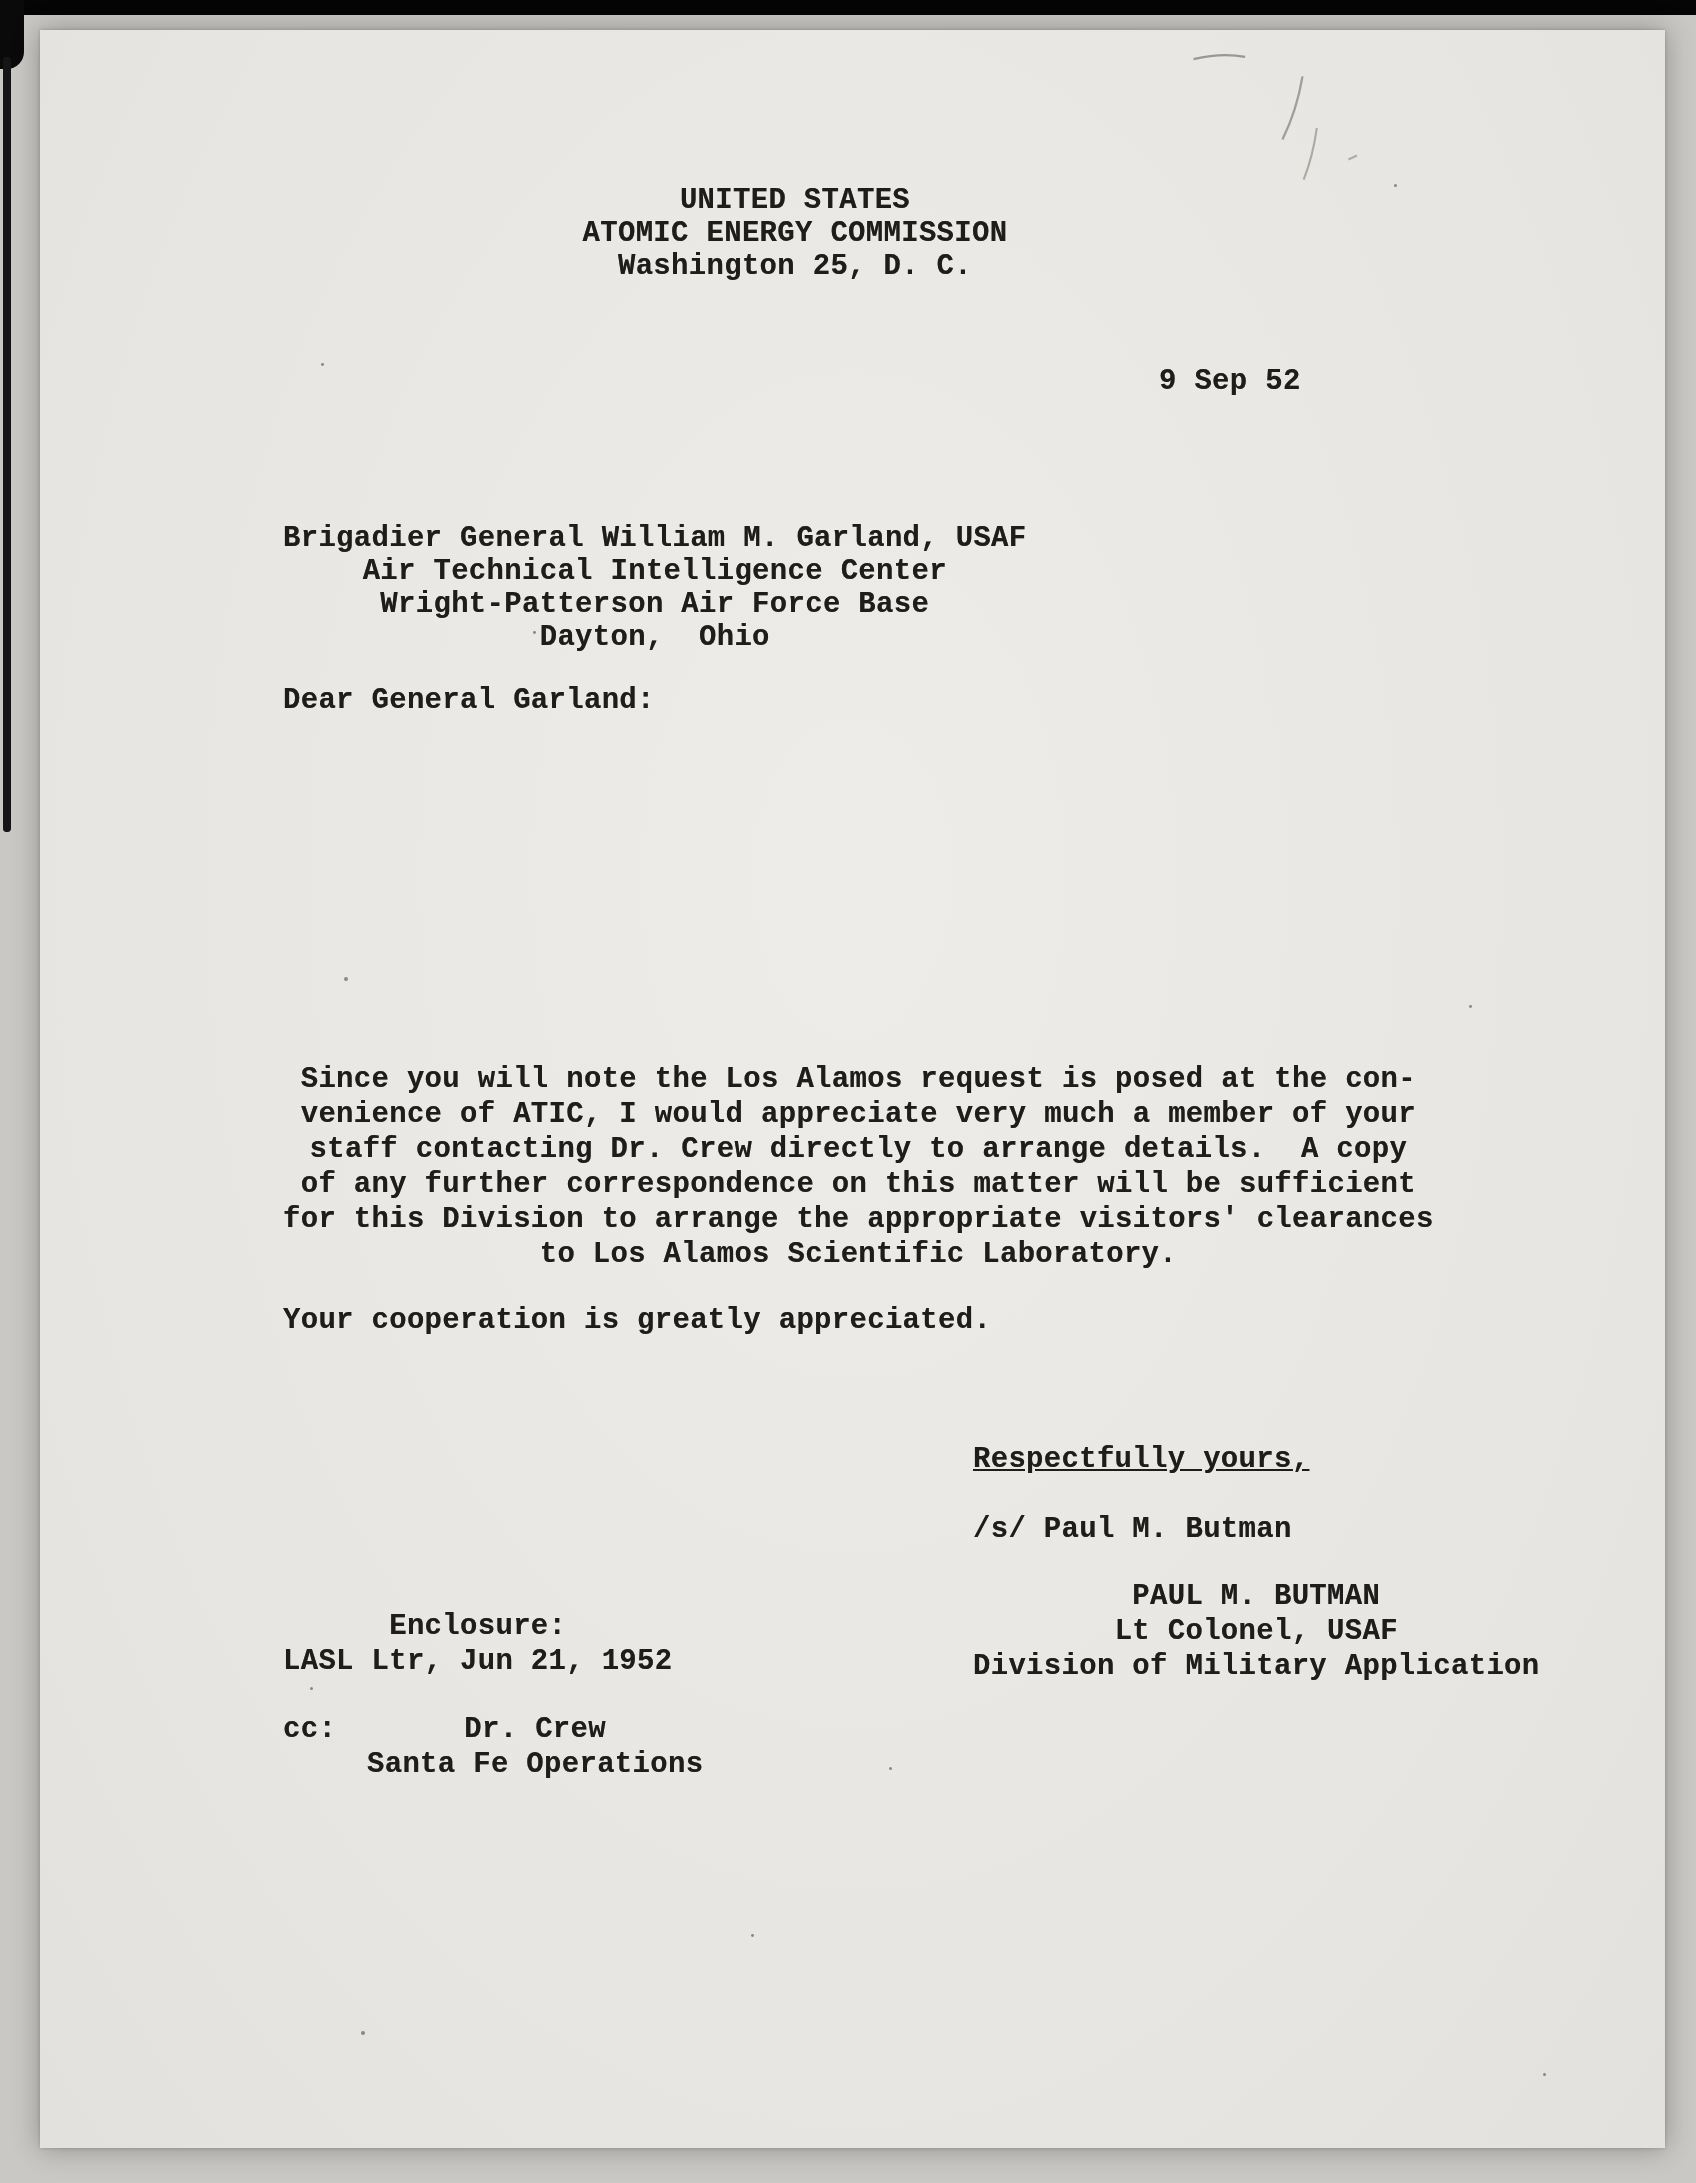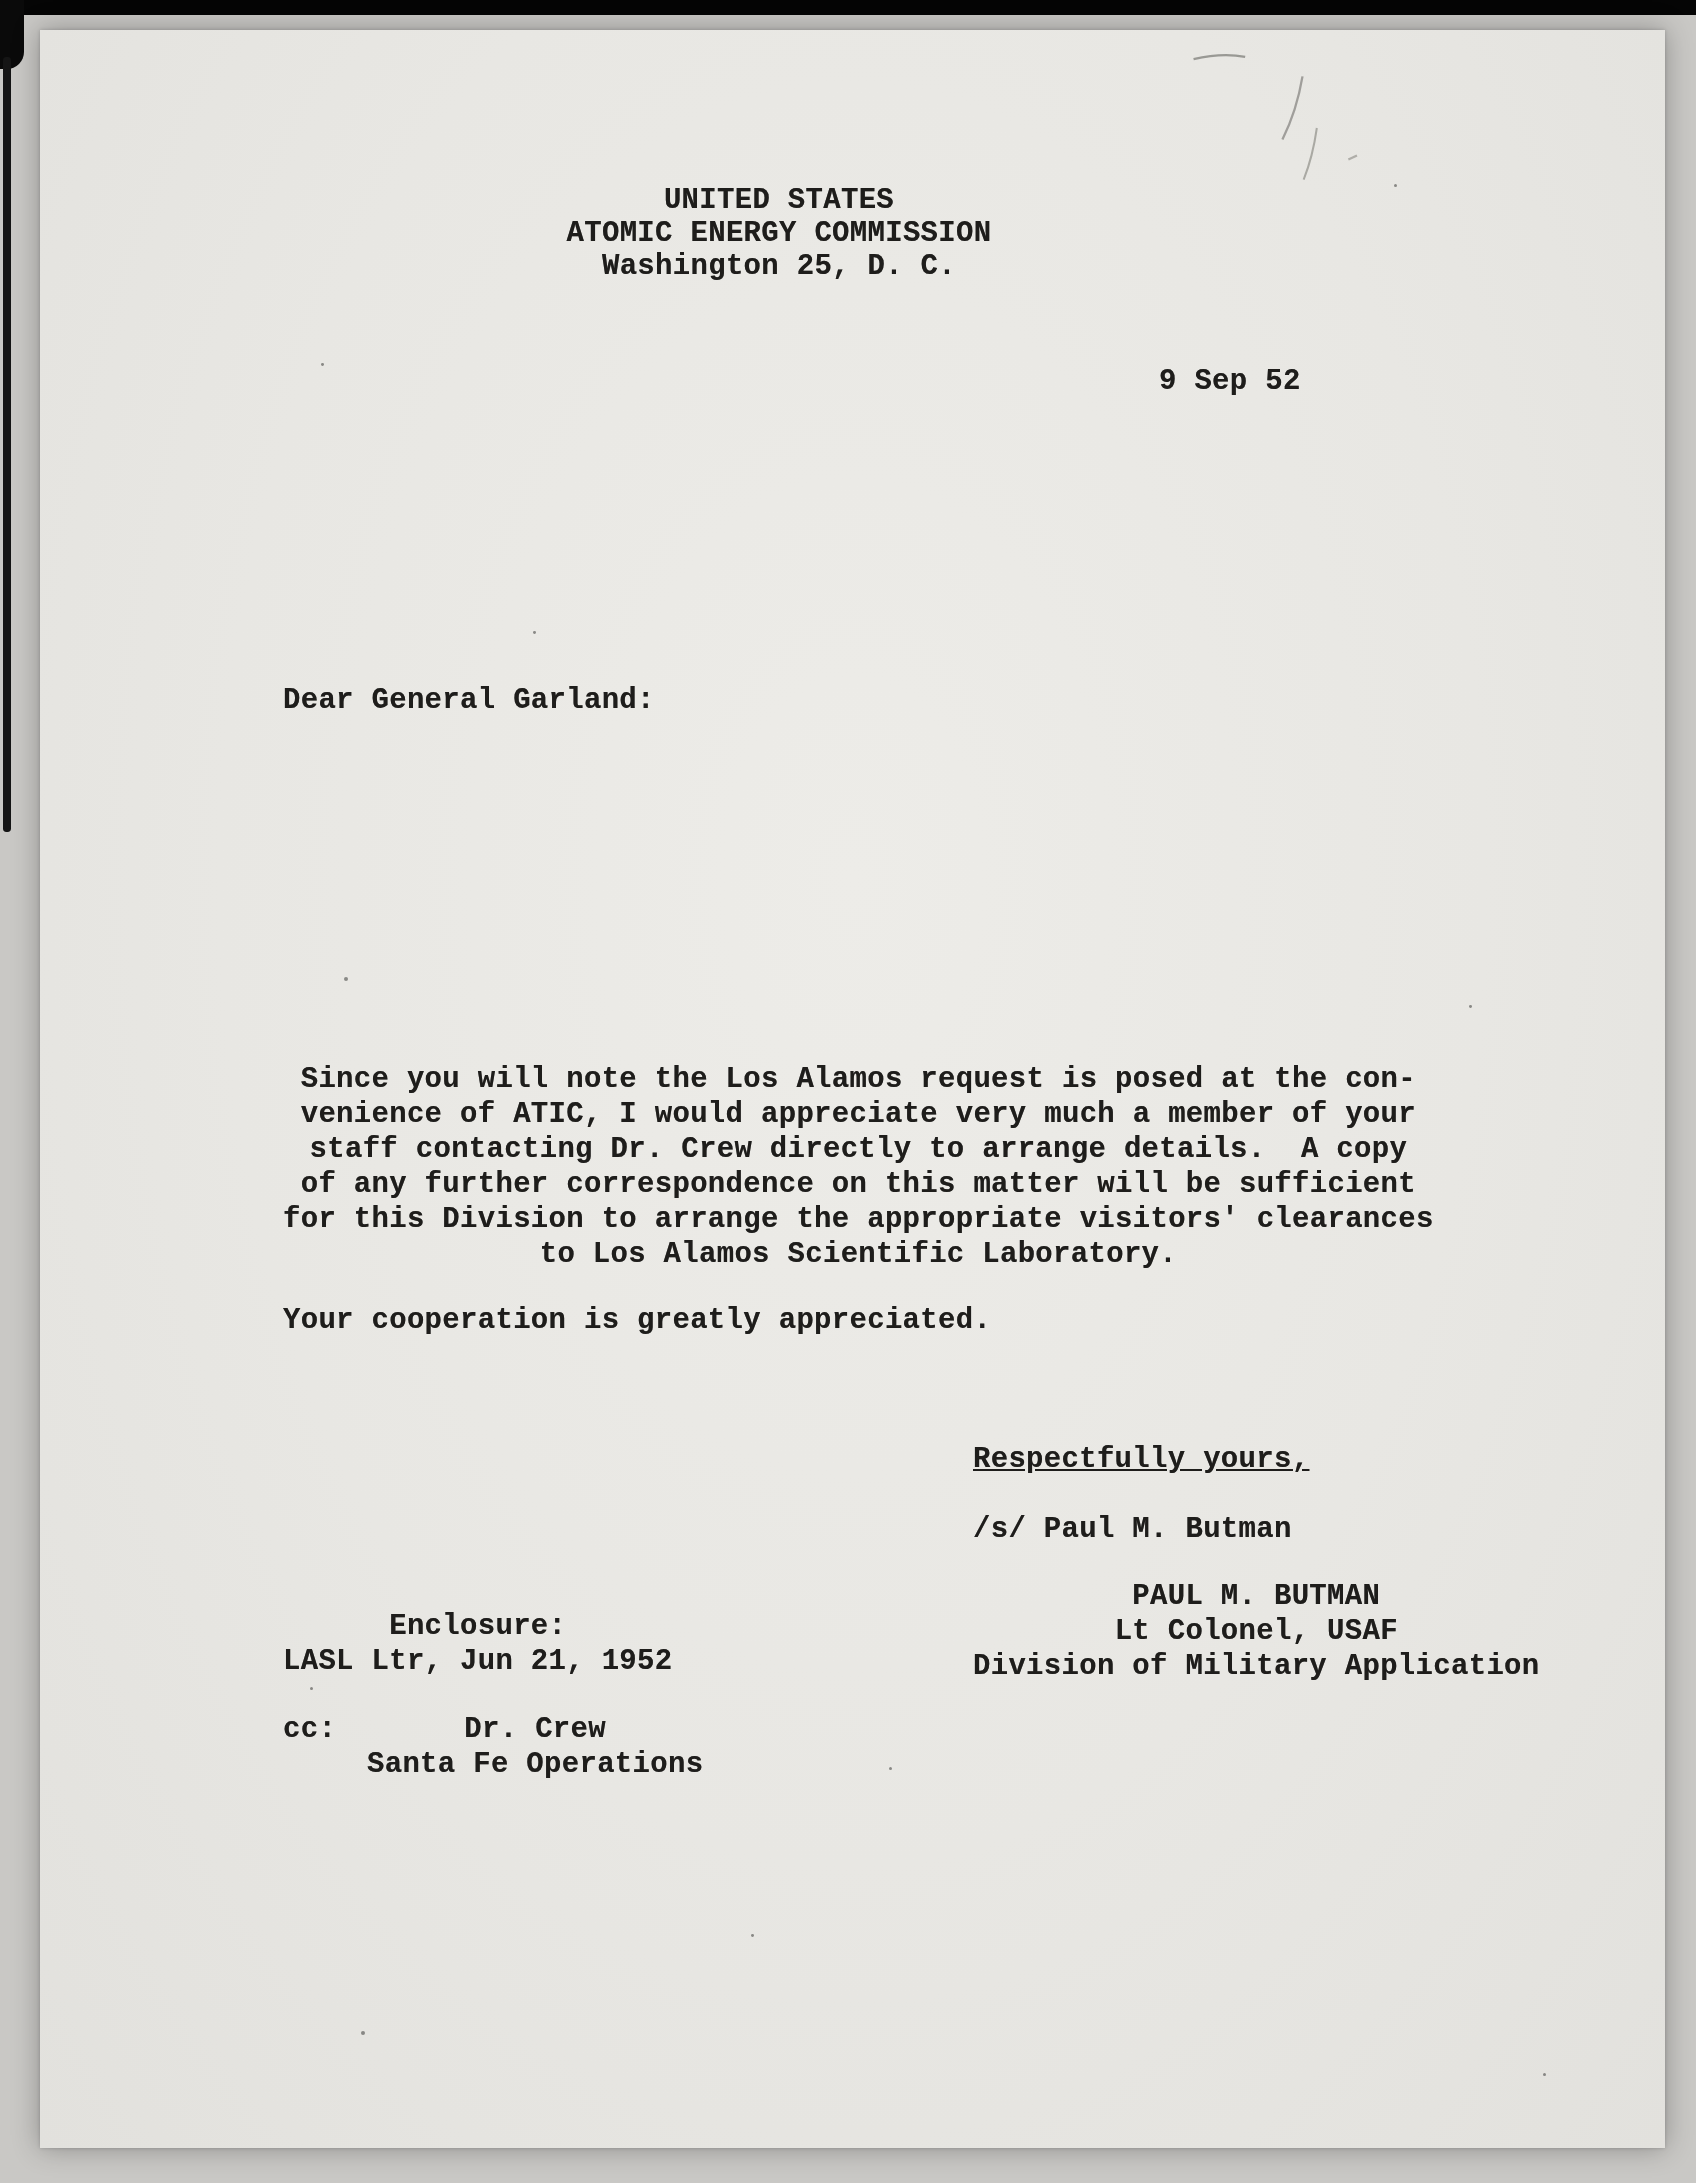--- a/index.html
+++ b/index.html
@@ -53,21 +53,21 @@
     line-height: 35px;
     font-weight: bold;
     white-space: pre;
     text-shadow: 0 0 0.6px rgba(20,20,20,0.55);
     letter-spacing: 0.3px;
     text-align: center;
   }
 
   .letterhead {
     top: 154px;
-    left: 0;
+    left: 16px;
     width: 1478px;
     text-align: center;
     line-height: 33px;
   }
 
   .date      { top: 334px;  left: 1119px; }
   .recipient { top: 492px;  left: 243px;  line-height: 33px; }
   .salutation{ top: 653px; left: 243px; }
   .para1     { top: 728px; left: 243px; }
   .para2     { top: 860px; left: 243px; }
@@ -99,20 +99,24 @@
 <div class="scan-strip-left"></div>
 
 <div class="paper">
 
   <div class="tw letterhead">UNITED STATES
 ATOMIC ENERGY COMMISSION
 Washington 25, D. C.</div>
 
   <div class="tw date">9 Sep 52</div>
 
+  <div class="tw recipient">Brigadier General William M. Garland, USAF
+Air Technical Intelligence Center
+Wright-Patterson Air Force Base
+Dayton,  Ohio</div>
 
   <div class="tw salutation">Dear General Garland:</div>
 
 
 
   <div class="tw para3">Since you will note the Los Alamos request is posed at the con-
 venience of ATIC, I would appreciate very much a member of your
 staff contacting Dr. Crew directly to arrange details.  A copy
 of any further correspondence on this matter will be sufficient
 for this Division to arrange the appropriate visitors' clearances

